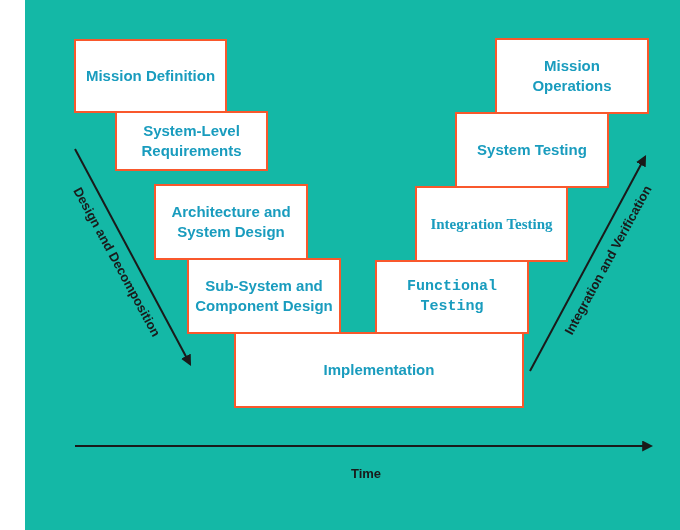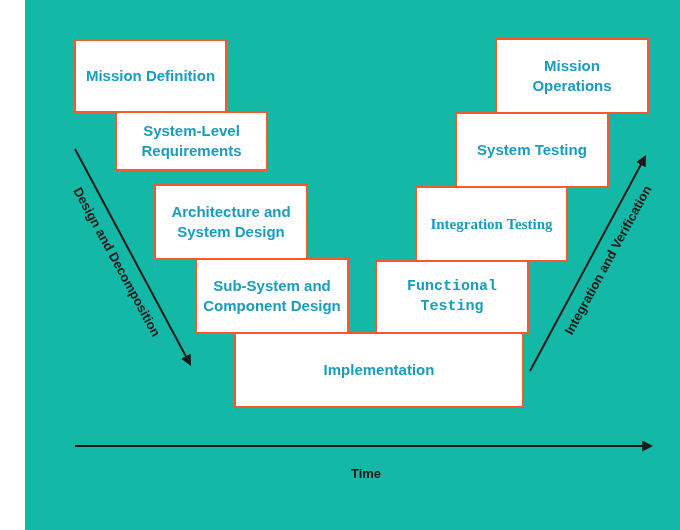--- a/index.html
+++ b/index.html
@@ -61,21 +61,21 @@
   }
   .label-time {
     left: 341px;
     top: 473px;
     transform: translate(-50%, -50%);
   }
   
   .box-0 { left: 49px;  top: 39px;  width: 153px; height: 74px; }
   .box-1 { left: 90px;  top: 111px; width: 153px; height: 60px; }
   .box-2 { left: 129px; top: 184px; width: 154px; height: 76px; }
-  .box-3 { left: 170px; top: 258px; width: 154px; height: 76px; }
+  .box-3 { left: 162px; top: 258px; width: 154px; height: 76px; }
   .box-4 { left: 209px; top: 332px; width: 290px; height: 76px; }
   .box-5 { left: 350px; top: 260px; width: 154px; height: 74px; font-family: Liberation Mono, monospace; }
   .box-6 { left: 390px; top: 186px; width: 153px; height: 76px; font-family: Liberation Serif, serif; }
   .box-7 { left: 430px; top: 112px; width: 154px; height: 76px; }
   .box-8 { left: 470px; top: 38px;  width: 154px; height: 76px; }
 </style>
 </head>
 <body>
 
 <div class="canvas">

